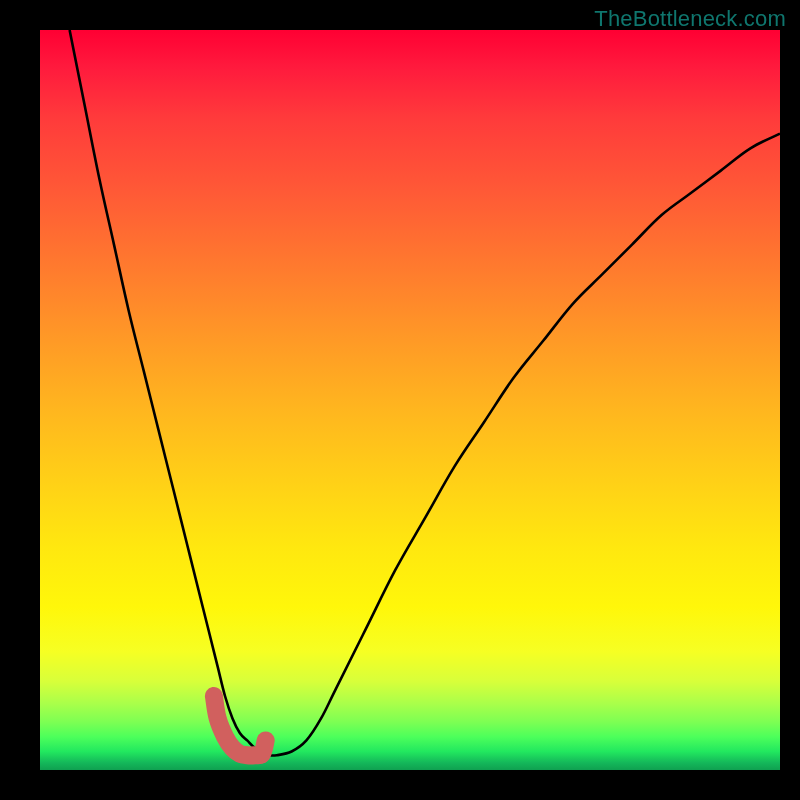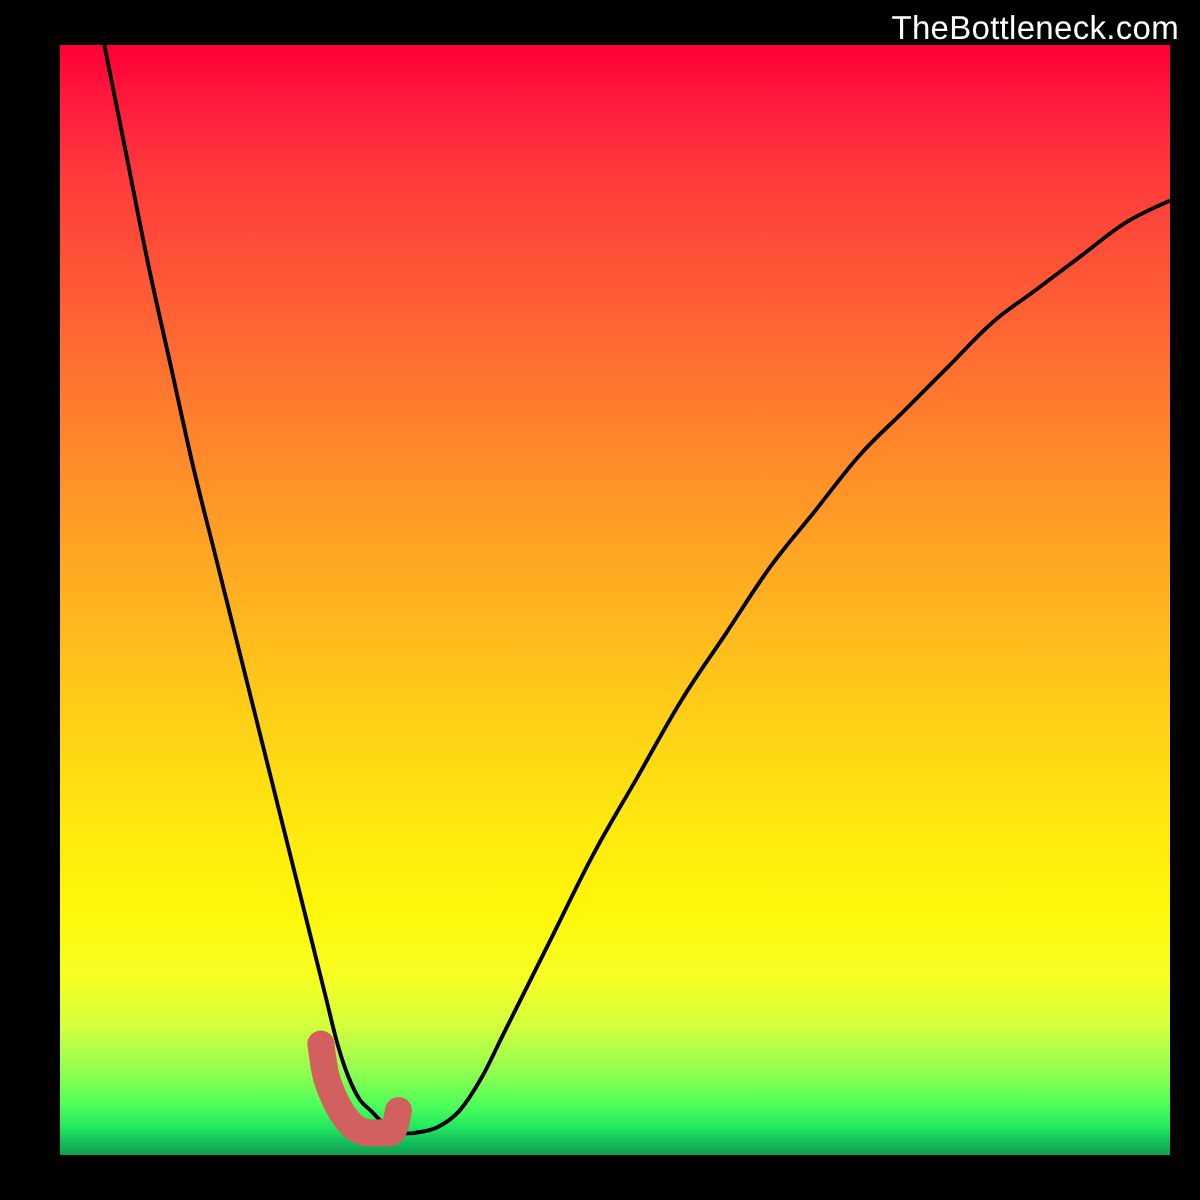--- a/index.html
+++ b/index.html
@@ -45,21 +45,21 @@
       #4dff5b 95.5%,
       #22e85f 97.5%,
       #14b85a 99%,
       #0fa050 100%
     );
   }
   .watermark {
     position: absolute;
     top: 6px;
     right: 14px;
-    color: #ffffff;
+    color: #0f766e;
     font-size: 22px;
     font-weight: 400;
     letter-spacing: 0.2px;
     user-select: none;
   }
   svg.curves {
     position: absolute;
     left: 0;
     top: 0;
     width: 740px;

